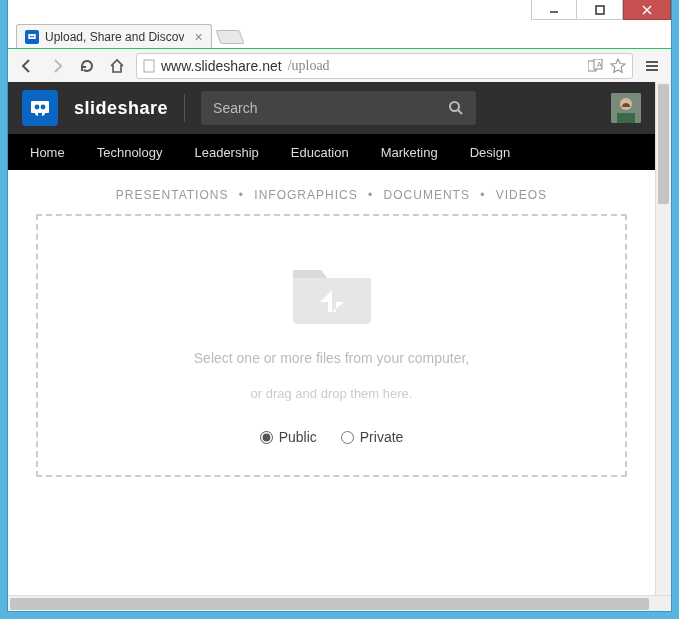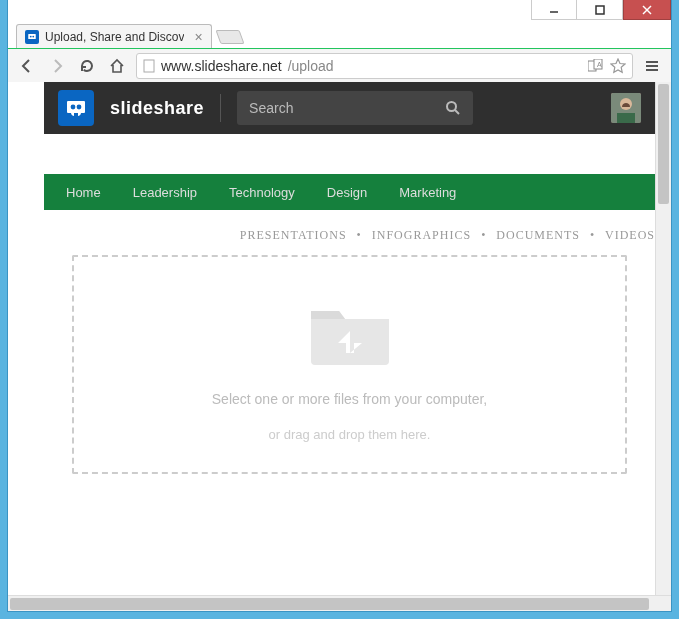--- a/index.html
+++ b/index.html
@@ -16,43 +16,43 @@
 .tab .favicon { width:14px; height:14px; background:#0a66c2; border-radius:2px; display:flex; align-items:center; justify-content:center;}
 .tab .favicon svg { width:10px; height:10px; }
 .tab .tab-title { white-space: nowrap; overflow: hidden; text-overflow: ellipsis; max-width:140px;}
 .tab .tab-x { color:#888; font-size:14px; line-height:1; margin-left:4px;}
 .new-tab { width: 24px; height: 14px; margin-left: 6px; margin-bottom: 4px; background: #e8e8e8; border: 1px solid #bbb; transform: skewX(20deg); border-radius:2px;}
 .toolbar { height: 34px; border-top: 1px solid #22c55e; background: #f5f5f5; display: flex; align-items: center; padding: 0 8px; gap: 8px; }
 .nav-btn { width: 22px; height: 22px; display: flex; align-items: center; justify-content: center; color: #555; }
 .nav-btn.disabled { color: #bbb; }
 .omnibox { flex: 1; height: 26px; border: 1px solid #ccc; border-radius: 3px; background: #fff; display: flex; align-items: center; padding: 0 6px; gap: 6px; font-size: 14px; color: #555; }
 .omnibox .url-host { color:#333; }
-.omnibox .url-path { color:#888; }
+.omnibox .url-path { color:#888;font-family:Liberation Serif, serif; }
 .omnibox .spacer { flex:1; }
 .hamburger { width: 22px; height: 22px; display: flex; align-items: center; justify-content: center; color: #555; }
-.content-area { flex: 1; position: relative; overflow: hidden; background: #fff; display:flex;padding-left:36px;}
+.content-area { flex: 1; position: relative; overflow: hidden; background: #fff; display:flex;}
 .page { flex:1; overflow: hidden; }
 .vscroll { width: 16px; background: #f0f0f0; border-left:1px solid #ddd; position:relative;}
 .vscroll .thumb { position:absolute; left:2px; right:2px; top:2px; height:120px; background:#c4c4c4; border-radius:2px;}
 .hscroll-row { height:16px; background:#f0f0f0; border-top:1px solid #ddd; display:flex; align-items:center; padding:0 16px 0 2px;}
 .hscroll-row .hthumb { height:12px; flex:1; background:#c4c4c4; margin-right:6px; border-radius:2px;}
 .app-header { background: #2f2f2f; height: 52px; display: flex; align-items: center; padding: 0 14px; gap: 16px; }
 .logo-box { width: 36px; height: 36px; background: #0a66c2; border-radius: 4px; display: flex; align-items: center; justify-content: center; }
 .logo-box svg { width: 24px; height: 24px; }
 .brand { color: #fff; font-weight: bold; font-size: 18px; letter-spacing: 0.5px; }
 .vdiv { width:1px; height:28px; background:#555;}
-.search-box { width: 236px; height: 34px; background: #444; border-radius: 3px; display: flex; align-items: center; padding: 0 12px; color: #bbb; }
+.search-box { width: 275px; height: 34px; background: #444; border-radius: 3px; display: flex; align-items: center; padding: 0 12px; color: #bbb; }
 .search-box input { background: transparent; border: none; outline: none; color: #ccc; font-size: 14px; flex: 1; }
 .search-box input::placeholder { color: #bbb; }
 .header-spacer { flex:1; }
 .avatar { width: 30px; height: 30px; background: linear-gradient(#b88,#866); border-radius:2px; overflow:hidden;}
 .avatar svg { width:100%; height:100%; }
-.app-nav { background: #15803d; height: 36px; display: flex; padding: 0 6px; gap: 0; margin-top: 40px; }
+.app-nav { background: #000000; height: 36px; display: flex; padding: 0 6px; gap: 0; }
 .app-nav .nav-item { color: #ddd; font-size: 13px; padding: 0 16px; height:100%; display:flex; align-items:center; cursor:pointer;}
-.upload-types { text-align: right; padding: 18px 0 12px; color: #999; font-size: 12px; letter-spacing: 1px; font-family: Liberation Serif, serif; }
+.upload-types { text-align: center; padding: 18px 0 12px; color: #999; font-size: 12px; letter-spacing: 1px; }
 .upload-types span.sep { margin: 0 6px; }
 .dropzone { margin: 0 28px 20px; border: 2px dashed #ccc; border-radius: 2px; padding: 40px 20px 30px; text-align: center; }
 .folder-icon { width: 90px; height: 70px; margin: 0 auto 20px; }
 .upload-btn { display: inline-block; background: #e98c2b; background: linear-gradient(#ef9a3e, #e37f1d); color: #fff; font-size: 26px; padding: 12px 34px; border-radius: 3px; border: 1px solid #c96f18; border-bottom: 3px solid #b86516; cursor: pointer; }
 .help-text { margin-top: 24px; color: #bbb; font-size: 14px; }
 .help-text .line2 { color: #ccc; font-size: 13px; margin-top:20px;}
 .radio-row { margin-top: 28px; display: flex; gap: 24px; justify-content: center; font-size: 14px; color: #444; }
 .radio-row label { display: flex; align-items: center; gap: 6px; }
 .radio-row input { accent-color: #555; }
 svg { display:block; }
@@ -171,24 +171,25 @@
               <rect width="30" height="30" fill="#7a8a7a"></rect>
               <circle cx="15" cy="11" r="6" fill="#d9b89a"></circle>
               <path d="M15 10c-2 0-4 1-4 4h8c0-3-2-4-4-4" fill="#6a4a3a"></path>
               <rect x="6" y="20" width="18" height="10" fill="#3a6a4a"></rect>
             </svg>
         </div>
       </div>
 
       <div class="app-nav">
         <div class="nav-item">Home</div>
+        <div class="nav-item">Technology</div>
         <div class="nav-item">Leadership</div>
-        <div class="nav-item">Technology</div>
+        <div class="nav-item">Education</div>
+        <div class="nav-item">Marketing</div>
         <div class="nav-item">Design</div>
-        <div class="nav-item">Marketing</div>
       </div>
 
       <div class="upload-types">
         <span>PRESENTATIONS</span>
         <span class="sep">•</span>
         <span>INFOGRAPHICS</span>
         <span class="sep">•</span>
         <span>DOCUMENTS</span>
         <span class="sep">•</span>
         <span>VIDEOS</span>
@@ -199,20 +200,30 @@
           <svg viewBox="0 0 90 70">
               <path d="M6 14h28l6 8h44v42a4 4 0 0 1-4 4H10a4 4 0 0 1-4-4z" fill="#e6e6e6"></path>
               <path d="M6 14h28l6 8H6z" fill="#dadada"></path>
               <path d="M45 56V34l-12 12h8v10h8V46h8z" fill="#fff"></path>
             </svg>
         </div>
         <div class="help-text">
           <div>Select one or more files from your computer,</div>
           <div class="line2">or drag and drop them here.</div>
         </div>
+        <div class="radio-row">
+          <label>
+            <input type="radio" name="vis" checked="" style="">
+            <span>Public</span>
+          </label>
+          <label>
+            <input type="radio" name="vis" style="">
+            <span>Private</span>
+          </label>
+        </div>
       </div>
 
     </div>
     <div class="vscroll">
       <div class="thumb"></div>
     </div>
   </div>
   <div class="hscroll-row">
     <div class="hthumb"></div>
   </div>

